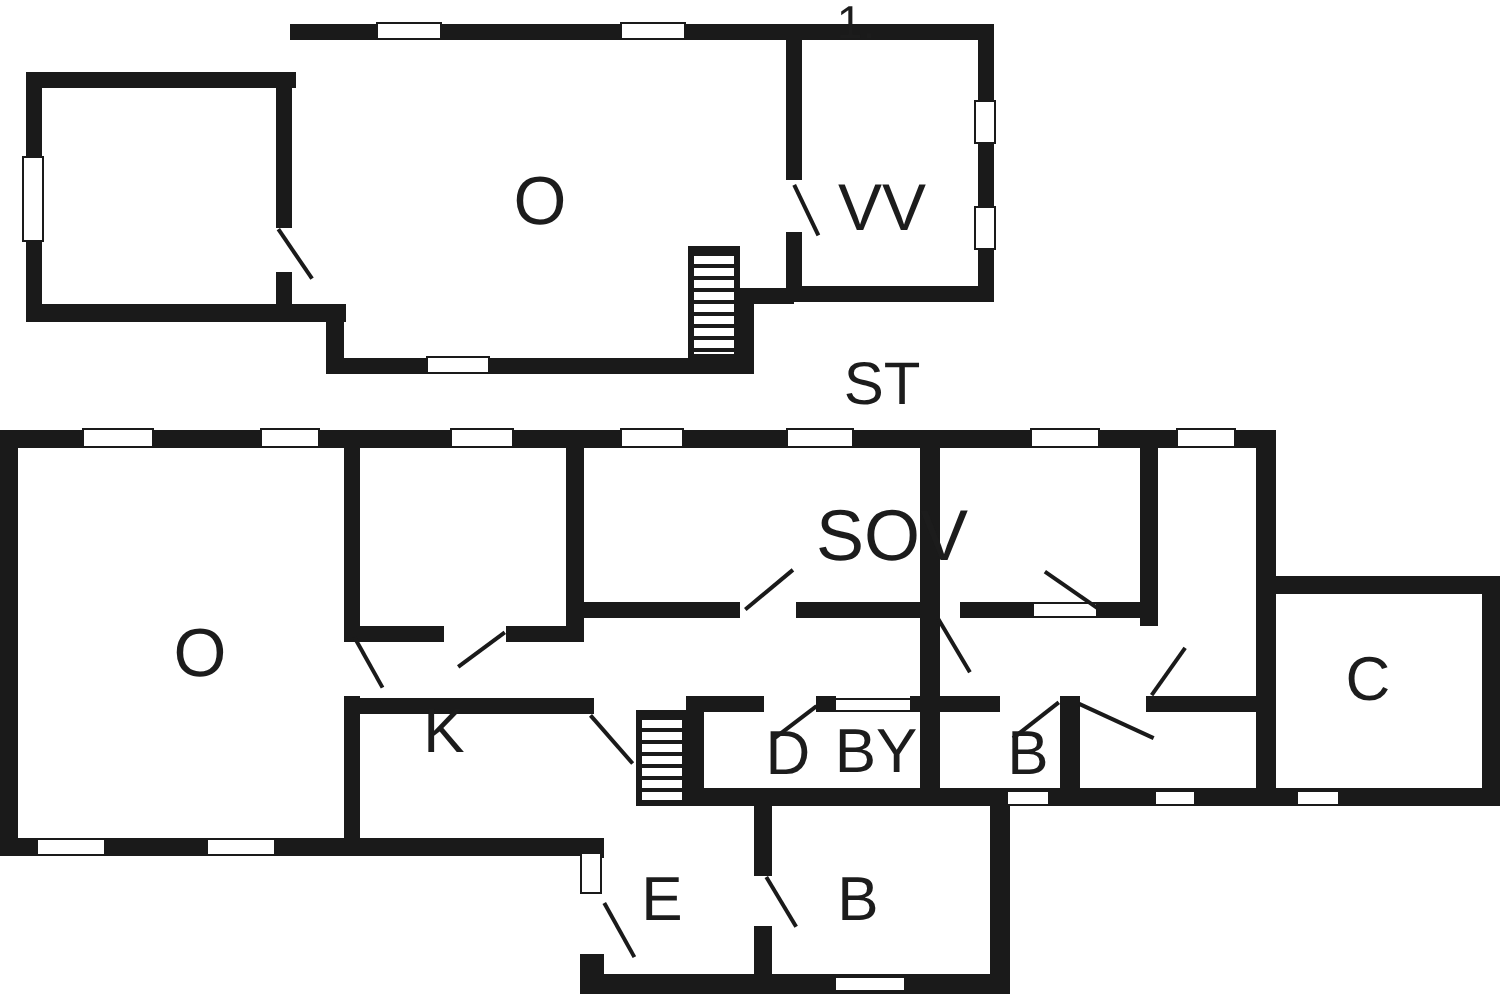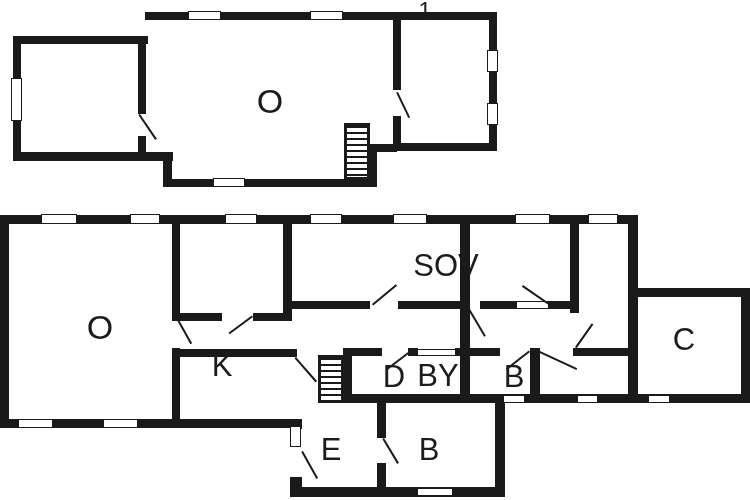--- a/index.html
+++ b/index.html
@@ -41,21 +41,23 @@
   <div class="win" style="left:487px;top:50px;width:11px;height:22px"></div>
   <div class="win" style="left:487px;top:103px;width:11px;height:22px"></div>
 
   <div class="stairs" style="left:344px;top:123px;width:26px;height:57px"></div>
 
   <div class="blade" style="left:140px;top:114px;width:30px;transform:rotate(55.8deg)"></div>
   <div class="blade" style="left:398px;top:92px;width:28px;transform:rotate(64.4deg)"></div>
 
   <div class="lbl" style="left:408px;top:0px;width:40px;font-size:23px">1.</div>
   <div class="lbl" style="left:240px;top:84px;width:60px;font-size:34px">O</div>
+  <div class="lbl" style="left:411px;top:87px;width:60px;font-size:33px">VV</div>
 
+  <div class="lbl" style="left:416px;top:178px;width:50px;font-size:30px">ST</div>
 
   <div class="wall" style="left:0px;top:215px;width:638px;height:9px"></div>
   <div class="wall" style="left:0px;top:215px;width:9px;height:213px"></div>
   <div class="wall" style="left:0px;top:419px;width:302px;height:9px"></div>
   <div class="wall" style="left:172px;top:224px;width:8px;height:91px"></div>
   <div class="wall" style="left:172px;top:348px;width:8px;height:74px"></div>
   <div class="wall" style="left:172px;top:313px;width:50px;height:8px"></div>
   <div class="wall" style="left:253px;top:313px;width:32px;height:8px"></div>
   <div class="wall" style="left:283px;top:224px;width:9px;height:97px"></div>
   <div class="wall" style="left:292px;top:301px;width:78px;height:8px"></div>
@@ -111,21 +113,21 @@
   <div class="blade" style="left:540px;top:351px;width:41px;transform:rotate(24.7deg)"></div>
   <div class="blade" style="left:530px;top:352px;width:29px;transform:rotate(142deg)"></div>
   <div class="blade" style="left:296px;top:357px;width:32px;transform:rotate(48.8deg)"></div>
   <div class="blade" style="left:387px;top:368px;width:26px;transform:rotate(-37.3deg)"></div>
   <div class="blade" style="left:470px;top:309px;width:31px;transform:rotate(59.3deg)"></div>
   <div class="blade" style="left:303px;top:451px;width:31px;transform:rotate(60.9deg)"></div>
   <div class="blade" style="left:384px;top:438px;width:29px;transform:rotate(59deg)"></div>
 
   <div class="lbl" style="left:70px;top:310px;width:60px;font-size:34px">O</div>
   <div class="lbl" style="left:197px;top:350px;width:50px;font-size:31px">K</div>
-  <div class="lbl" style="left:408px;top:250px;width:76px;font-size:31px">SOV</div>
+  <div class="lbl" style="left:408px;top:250px;width:76px;font-size:36px">SOV</div>
   <div class="lbl" style="left:374px;top:361px;width:40px;font-size:31px">D</div>
   <div class="lbl" style="left:413px;top:360px;width:50px;font-size:31px">BY</div>
   <div class="lbl" style="left:494px;top:361px;width:40px;font-size:31px">B</div>
   <div class="lbl" style="left:664px;top:324px;width:40px;font-size:31px">C</div>
   <div class="lbl" style="left:311px;top:434px;width:40px;font-size:31px">E</div>
   <div class="lbl" style="left:409px;top:434px;width:40px;font-size:31px">B</div>
 
 </div>
 
 </body></html>

